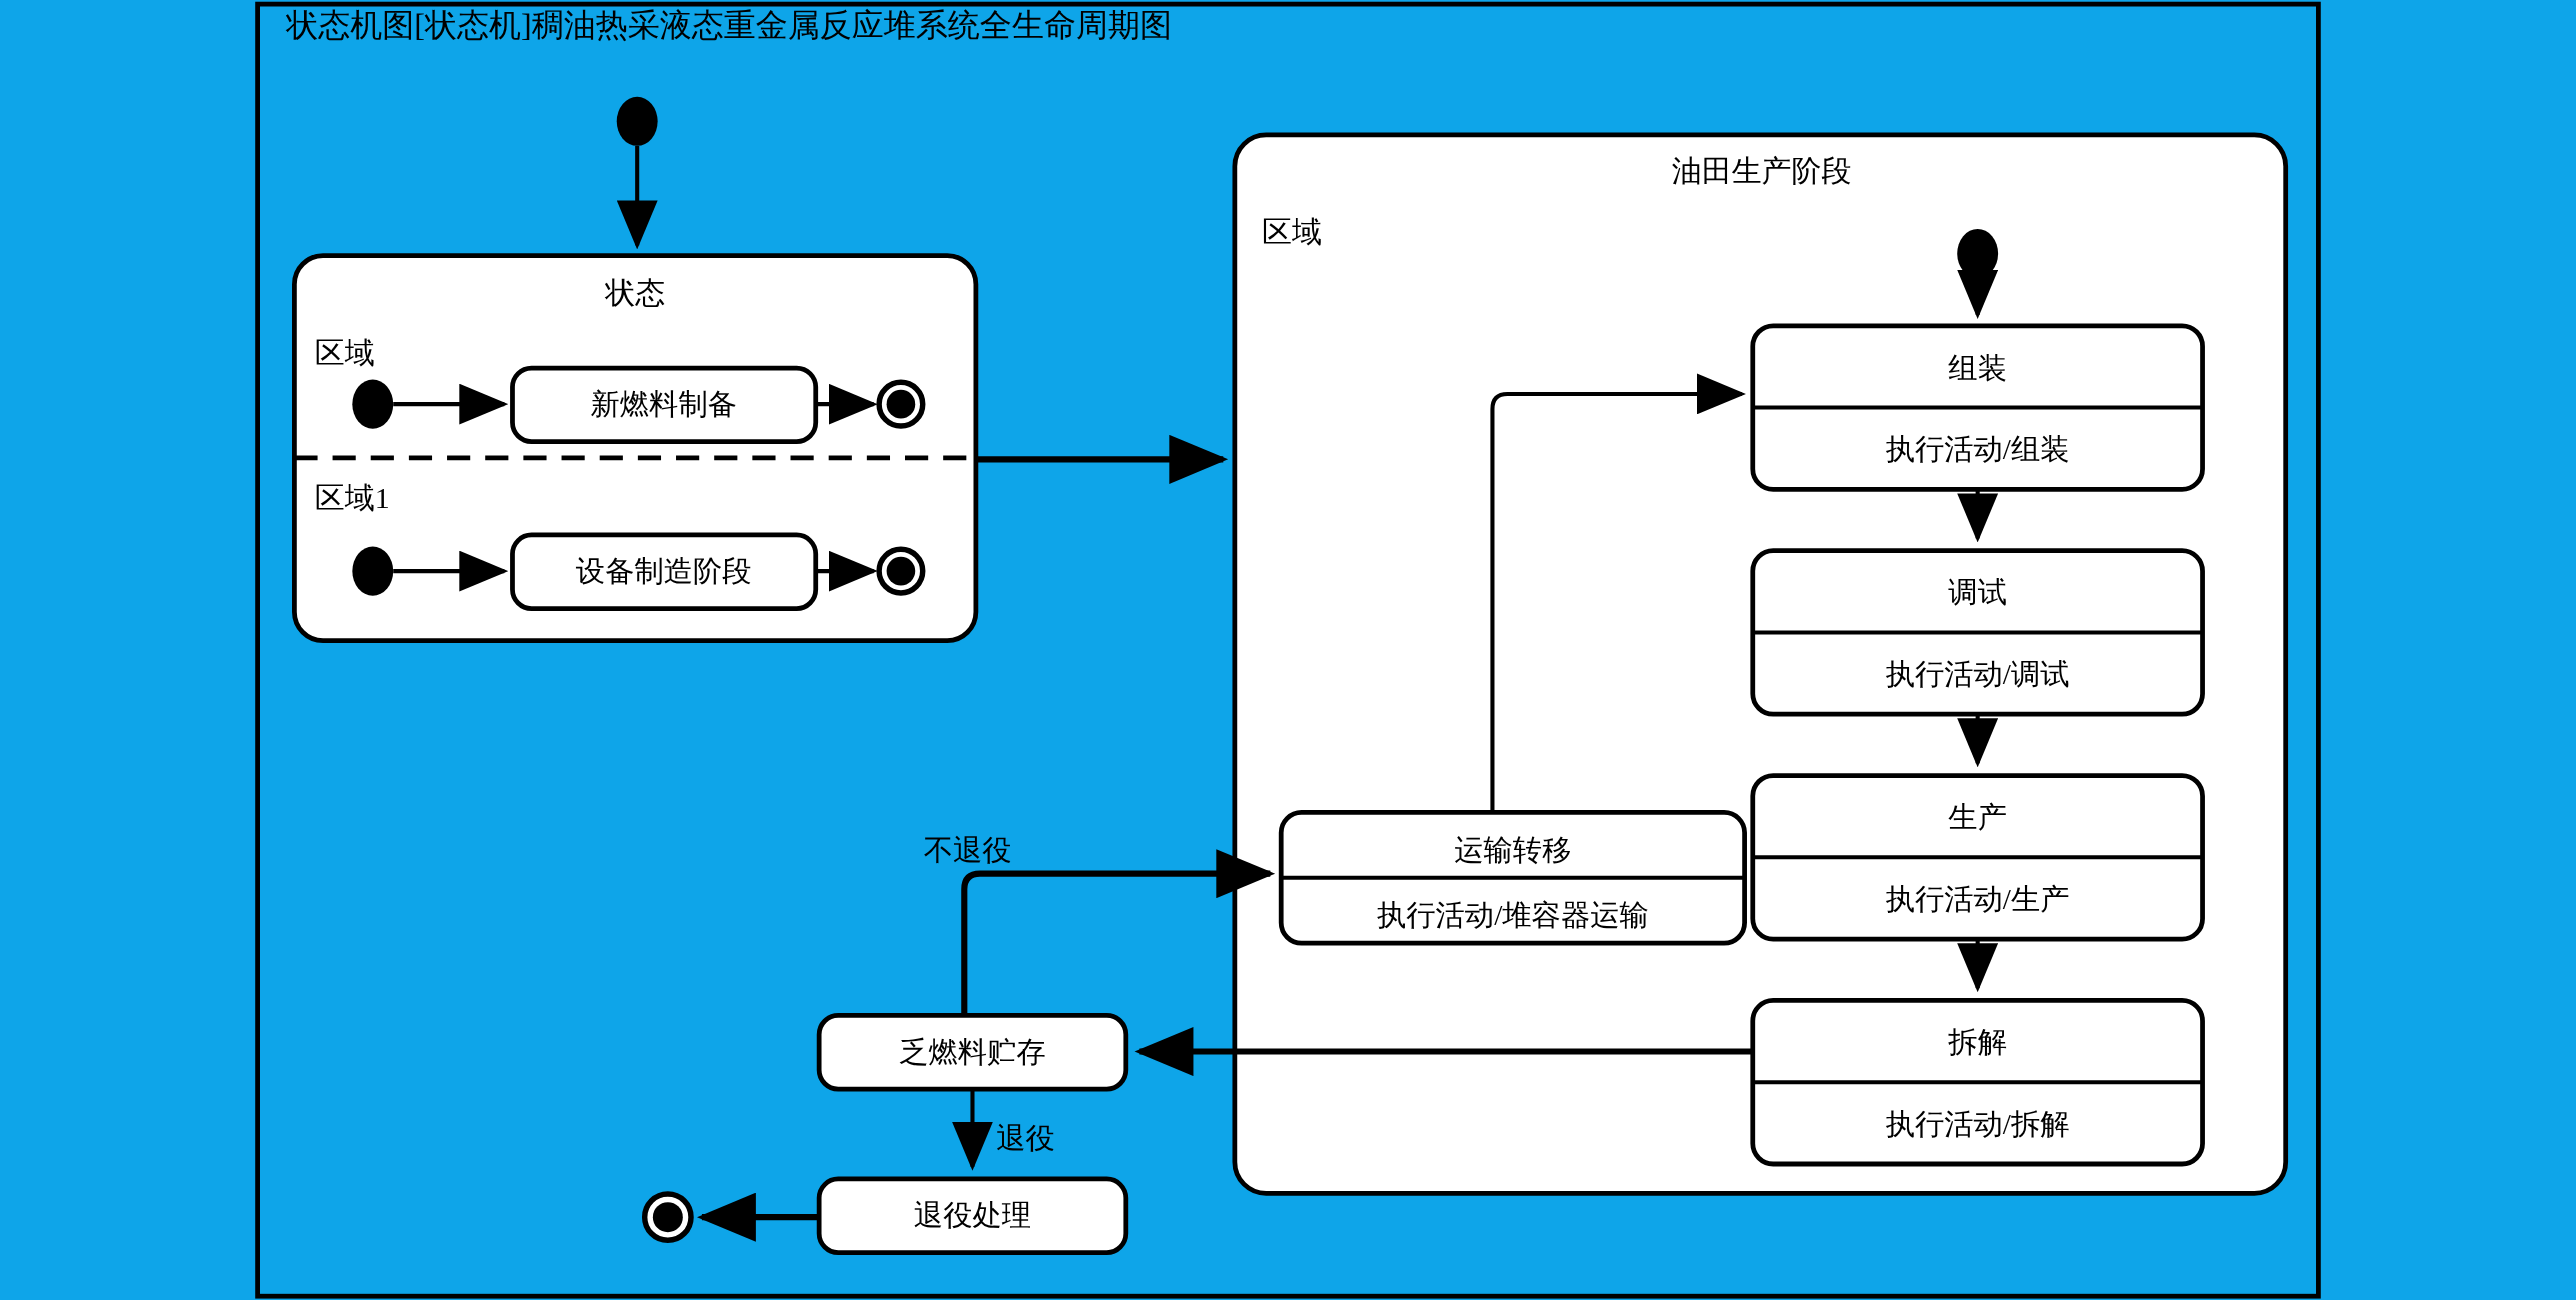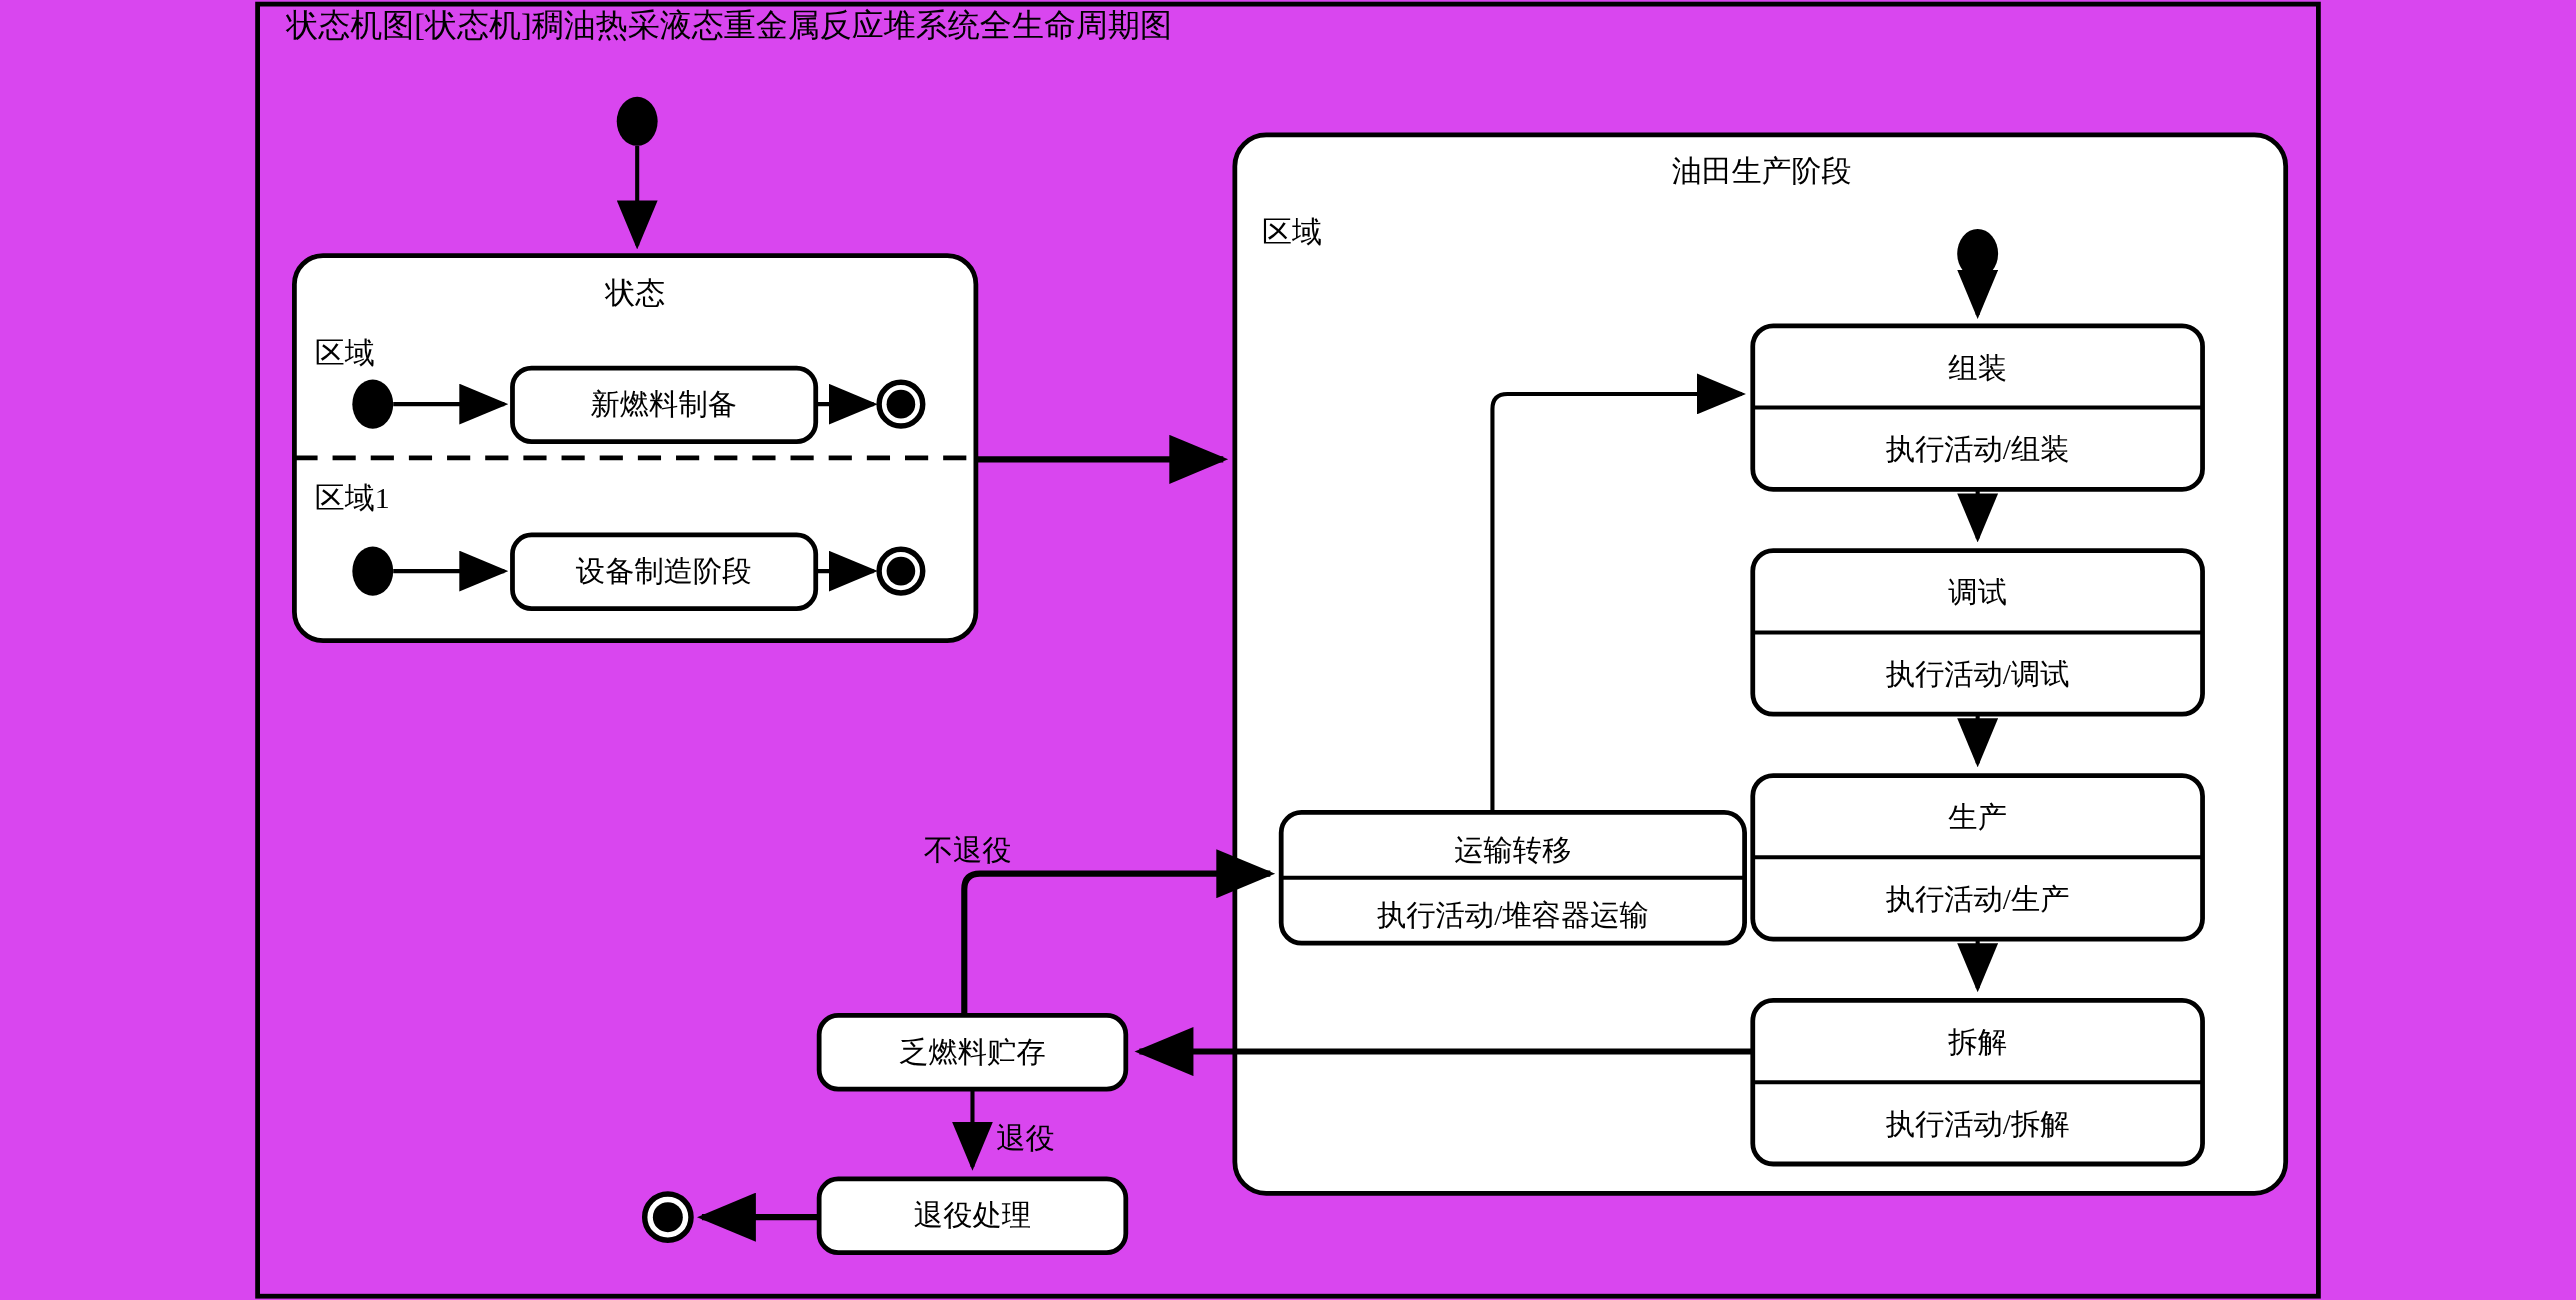--- a/index.html
+++ b/index.html
@@ -1,18 +1,18 @@
 <!DOCTYPE html>
 <html style="font-size:11px"><head>
 <meta charset="utf-8">
 <title>UML State Machine Diagram</title>
 <style>
   html,body{margin:0;padding:0;background:#ffffff;}
   body{font-family:"Liberation Serif", serif;}
-  #stage{position:relative;width:2576px;height:1301px;background:#d946ef;}
+  #stage{position:relative;width:2576px;height:1301px;background:#0ea5e9;}
   svg#diagram{position:absolute;left:0;top:0;width:2576px;height:1301px;}
   .frame{fill:none;stroke:#000000;stroke-width:7;}
   .composite{fill:#ffffff;stroke:#000000;stroke-width:7;}
   .statebox{fill:#ffffff;stroke:#000000;stroke-width:7;}
   .divline{stroke:#000000;stroke-width:6;}
   .dashdiv{stroke:#000000;stroke-width:7;stroke-dasharray:34 22;}
   .edge{fill:none;stroke:#000000;stroke-width:6;}
   .edge-thick{fill:none;stroke:#000000;stroke-width:9;}
   .initial{fill:#000000;stroke:none;}
   .final-outer{fill:#ffffff;stroke:#000000;stroke-width:8;}

